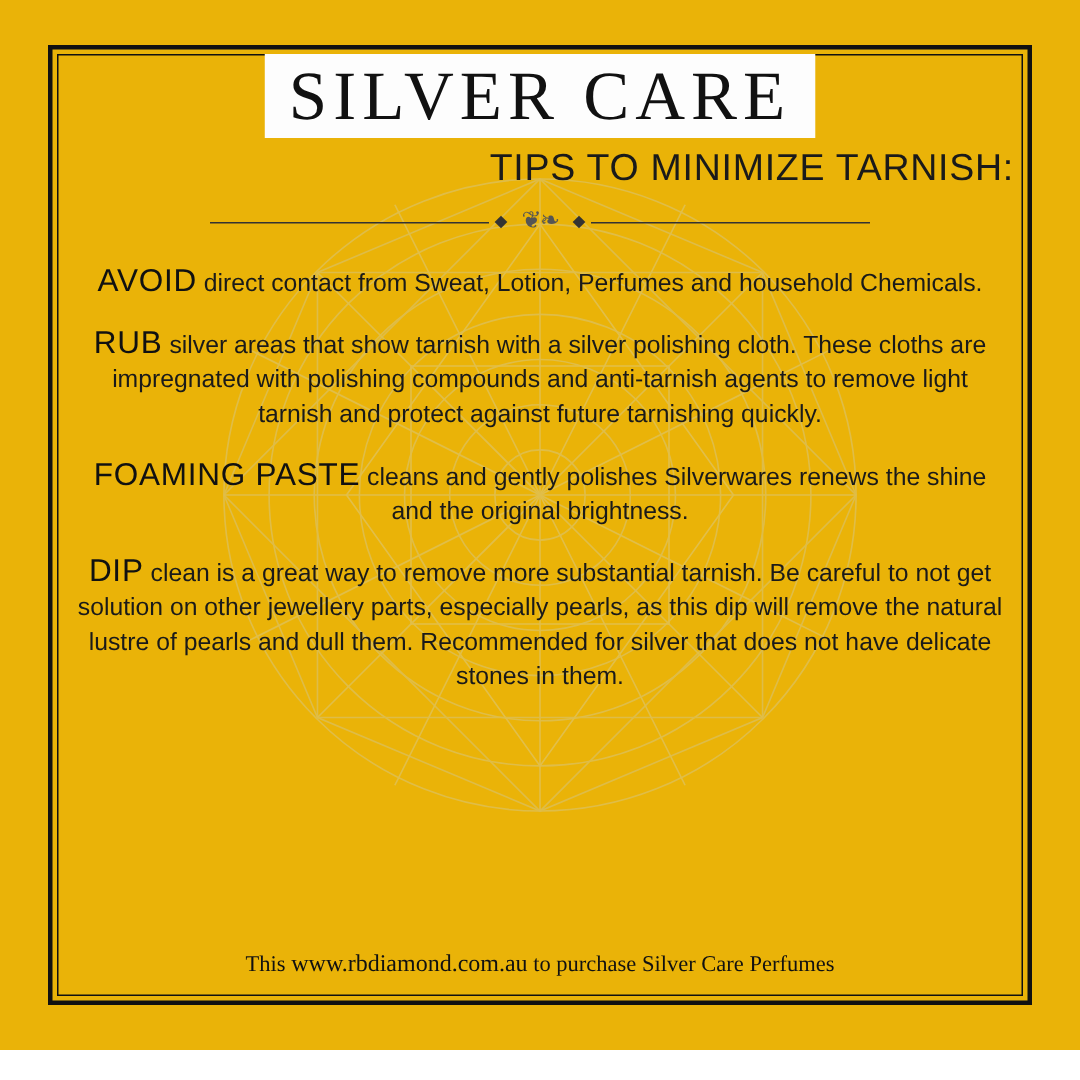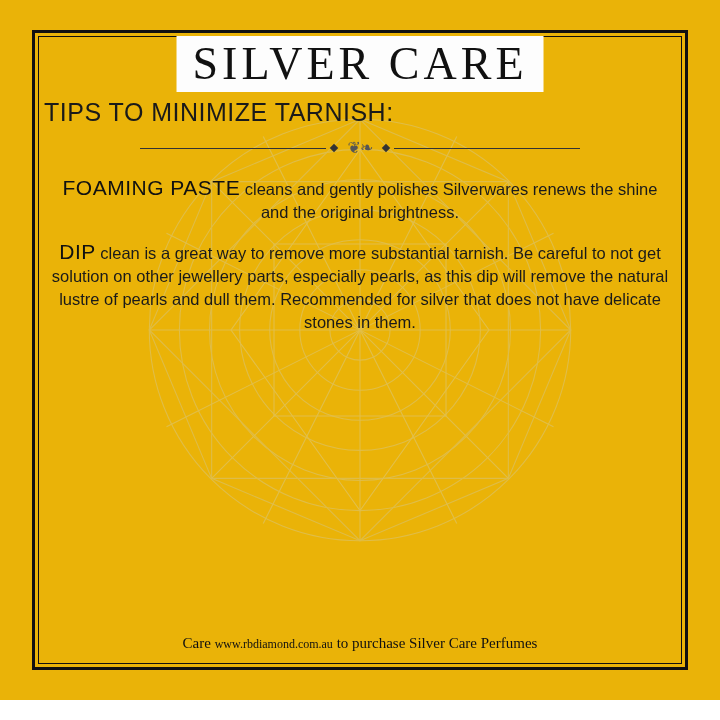--- a/index.html
+++ b/index.html
@@ -83,21 +83,21 @@
     background: #fdfdfd;
     display: inline-block;
     padding: 0 16px;
     position: relative;
     left: 50%;
     transform: translateX(-50%);
     white-space: nowrap;
   }
 
   .subtitle {
-    text-align: left;
+    text-align: right;
     font-size: 25px;
     letter-spacing: 0.5px;
     margin-top: 4px;
     color: #1a1a1a;
     font-family: "Liberation Sans", sans-serif;
   }
 
   
   .divider {
     display: flex;
@@ -151,21 +151,21 @@
     position: absolute;
     left: 0;
     right: 0;
     bottom: 6px;
     text-align: center;
     font-family: "Liberation Serif", serif;
     font-size: 15px;
     color: #111;
   }
   .footer .site {
-    font-size: 12px;
+    font-size: 16px;
   }
 </style>
 </head>
 <body>
 
 <div class="card">
 
   <svg class="watermark" viewBox="0 0 400 400">
     <g fill="none" stroke="#c8d4dc" stroke-width="1">
       <circle cx="200" cy="200" r="196"></circle>
@@ -211,32 +211,38 @@
     <div class="divider">
       <span class="bar"></span>
       <span class="dot"></span>
       <span class="flourish">❦❧</span>
       <span class="dot"></span>
       <span class="bar"></span>
     </div>
 
     <div class="tips">
 
-
-
-
+      <p class="tip">
+        <span class="kw">AVOID</span><span> direct contact from Sweat, Lotion, Perfumes and household Chemicals.</span>
+      </p>
+
+
+
+      <p class="tip">
+        <span class="kw">RUB</span><span> silver areas that show tarnish with a silver polishing cloth. These cloths are impregnated with polishing compounds and anti-tarnish agents to remove light tarnish and protect against future tarnishing quickly.</span>
+      </p>
 
       <p class="tip">
         <span class="kw">FOAMING PASTE</span><span> cleans and gently polishes Silverwares renews the shine and the original brightness.</span>
       </p>
 
       <p class="tip">
         <span class="kw">DIP</span><span> clean is a great way to remove more substantial tarnish. Be careful to not get solution on other jewellery parts, especially pearls, as this dip will remove the natural lustre of pearls and dull them. Recommended for silver that does not have delicate stones in them.</span>
       </p>
 
     </div>
 
     <div class="footer">
-      <span>Care </span><span class="site">www.rbdiamond.com.au</span><span> to purchase Silver Care Perfumes</span>
+      <span>This </span><span class="site">www.rbdiamond.com.au</span><span> to purchase Silver Care Perfumes</span>
     </div>
 
   </div>
 </div>
 
 </body></html>

